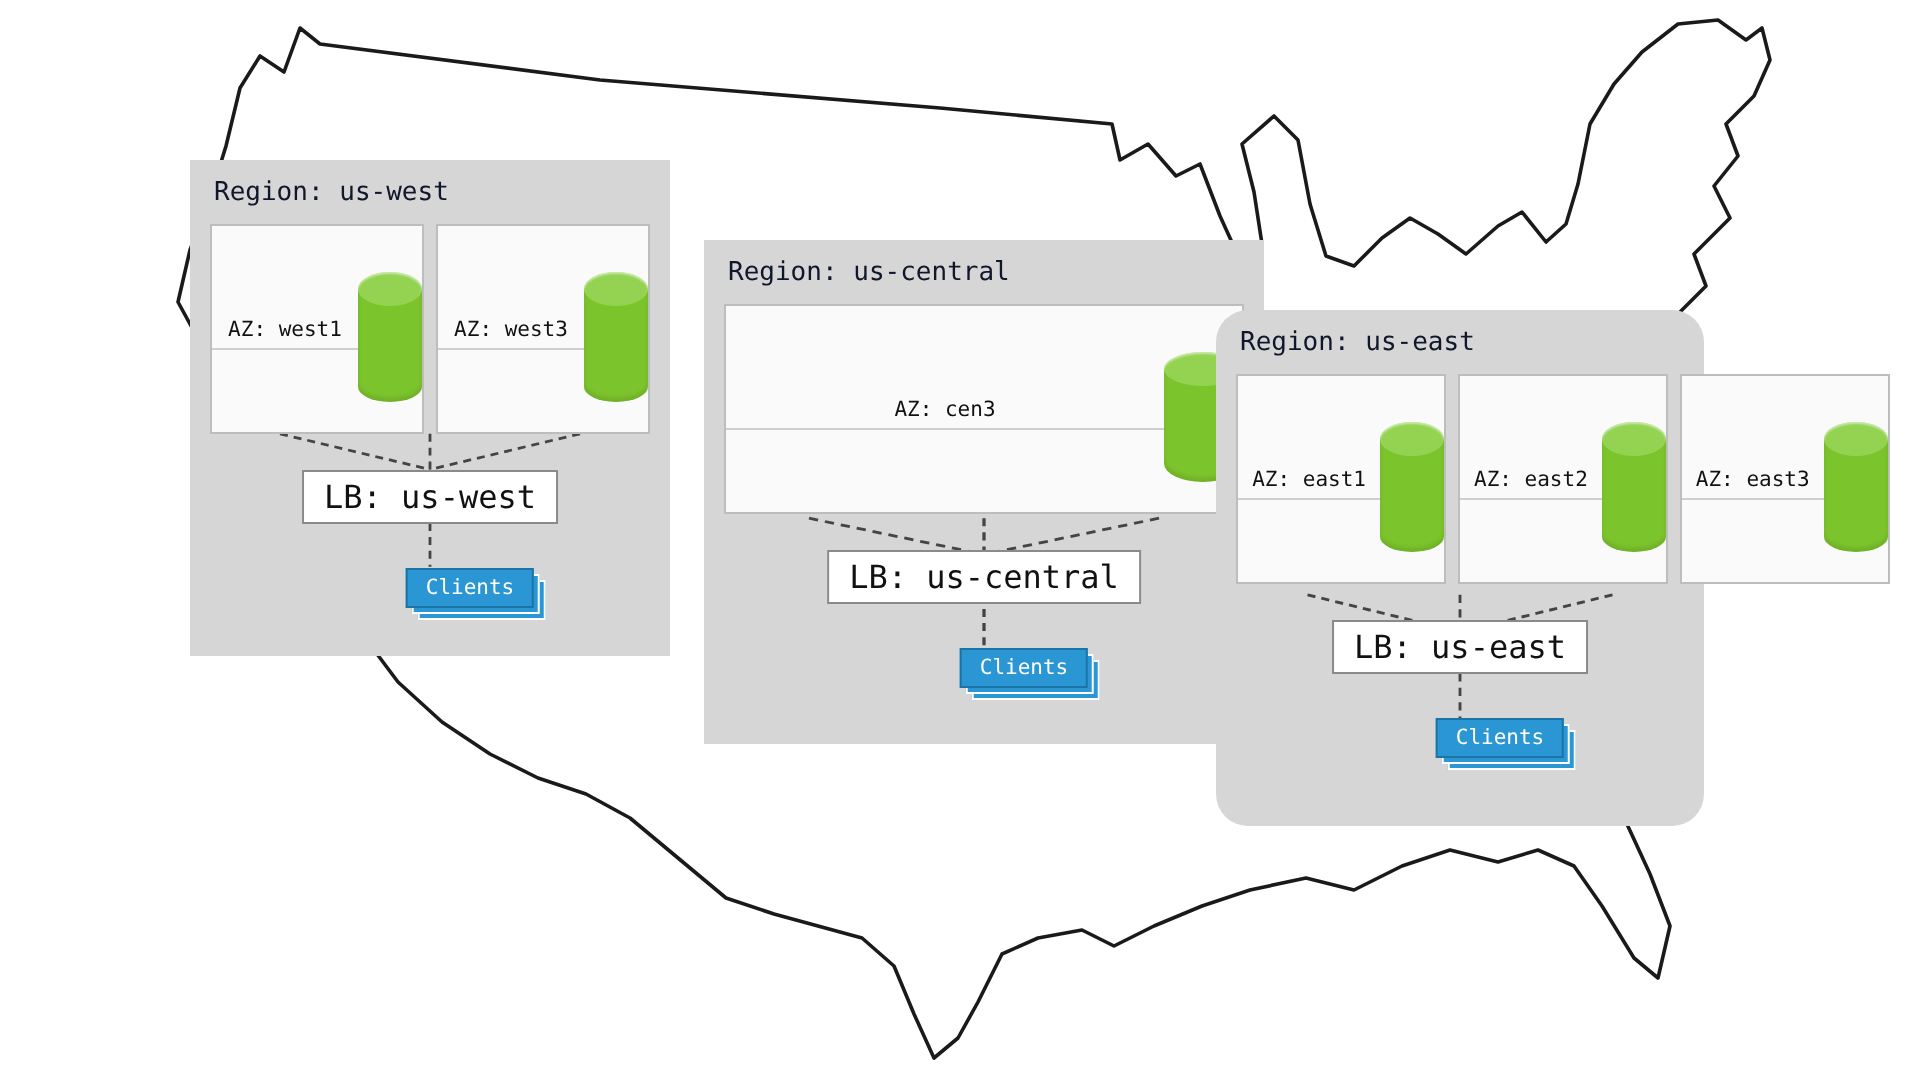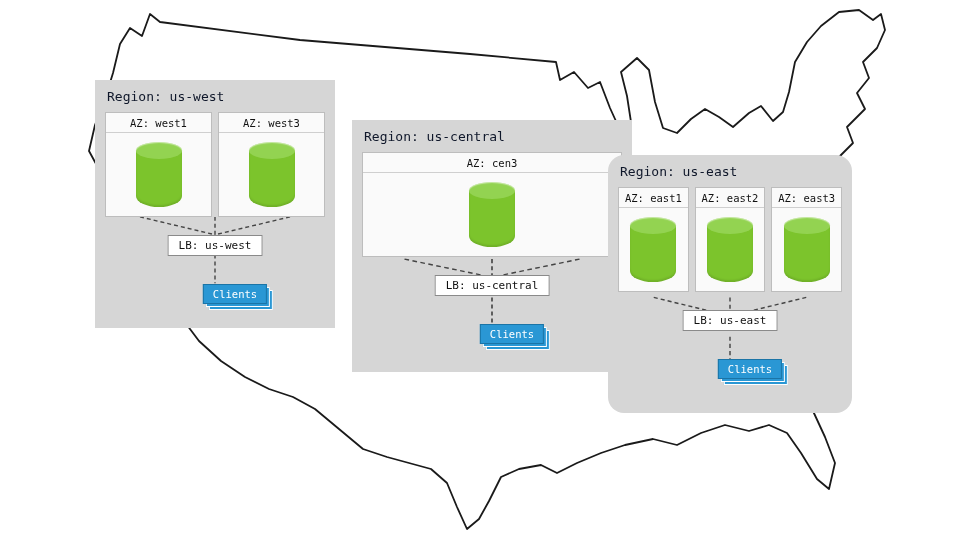--- a/index.html
+++ b/index.html
@@ -16,21 +16,21 @@
   }
   .region-title {
     position:absolute; top:9px; left:12px; font-size:13px; color:#0f172a; white-space:nowrap;
   }
   .az-row {
     position:absolute; top:32px; left:10px; right:10px; height:105px;
     display:flex; gap:6px; z-index:2;
   }
   .az {
     flex:1; background:var(--az-bg,#fafafa); border:1px solid var(--az-border,#bdbdbd);
-    display:flex; flex-direction:column; align-items:center; box-sizing:border-box;
+    display:flex; align-items:center; box-sizing:border-box;
   }
   .az-label {
     width:100%; text-align:center; font-size:10.5px; padding:4px 0 3px 0;
     border-bottom:1px solid #cfcfcf; white-space:nowrap; color:#111;
   }
   .cyl { position:relative; width:46px; height:66px; margin-top:9px; }
   .cyl-body {
     position:absolute; left:0; top:8px; width:100%; height:57px;
     background:var(--cylinder-body,#7cc42c);
     border-radius:0 0 23px 23px / 0 0 11px 11px;
@@ -40,21 +40,21 @@
     position:absolute; left:0; top:0; width:100%; height:17px;
     background:var(--cylinder-top,#93d351); border-radius:50%;
     box-shadow: inset 0 1px 1px rgba(255,255,255,0.5);
   }
   .connector { position:absolute; left:0; top:0; width:100%; height:100%; z-index:1; }
   .connector line { stroke:var(--connector,#444444); stroke-width:1.4; stroke-dasharray:4 3; }
 
   .lb {
     position:absolute; top:155px; left:50%; transform:translateX(-50%);
     background:var(--lb-bg,#ffffff); border:1px solid var(--lb-border,#8a8a8a);
-    font-size:11px; padding:3px 10px; white-space:nowrap; z-index:3; color:#111;
+    font-size:16px; padding:3px 10px; white-space:nowrap; z-index:3; color:#111;
   }
   .clients-stack {
     position:absolute; top:204px; left:50%; transform:translateX(-50%); z-index:3;margin-left:20px;
   }
   .clients-layer {
     position:absolute; inset:0; background:var(--clients-bg,#2a97d4);
     border:1px solid #ffffff; box-sizing:content-box;
   }
   .clients-layer.l2 { transform:translate(6px,6px); }
   .clients-layer.l1 { transform:translate(3px,3px); }

